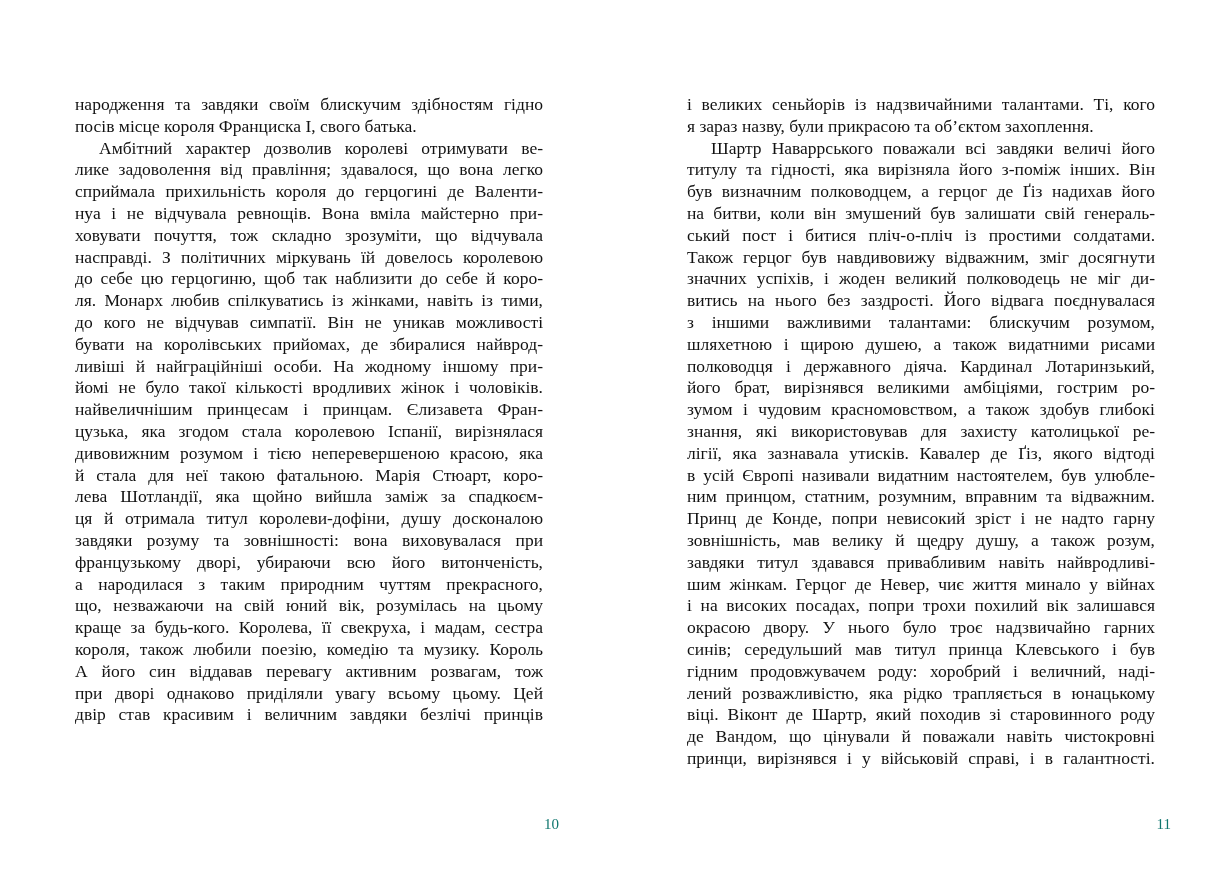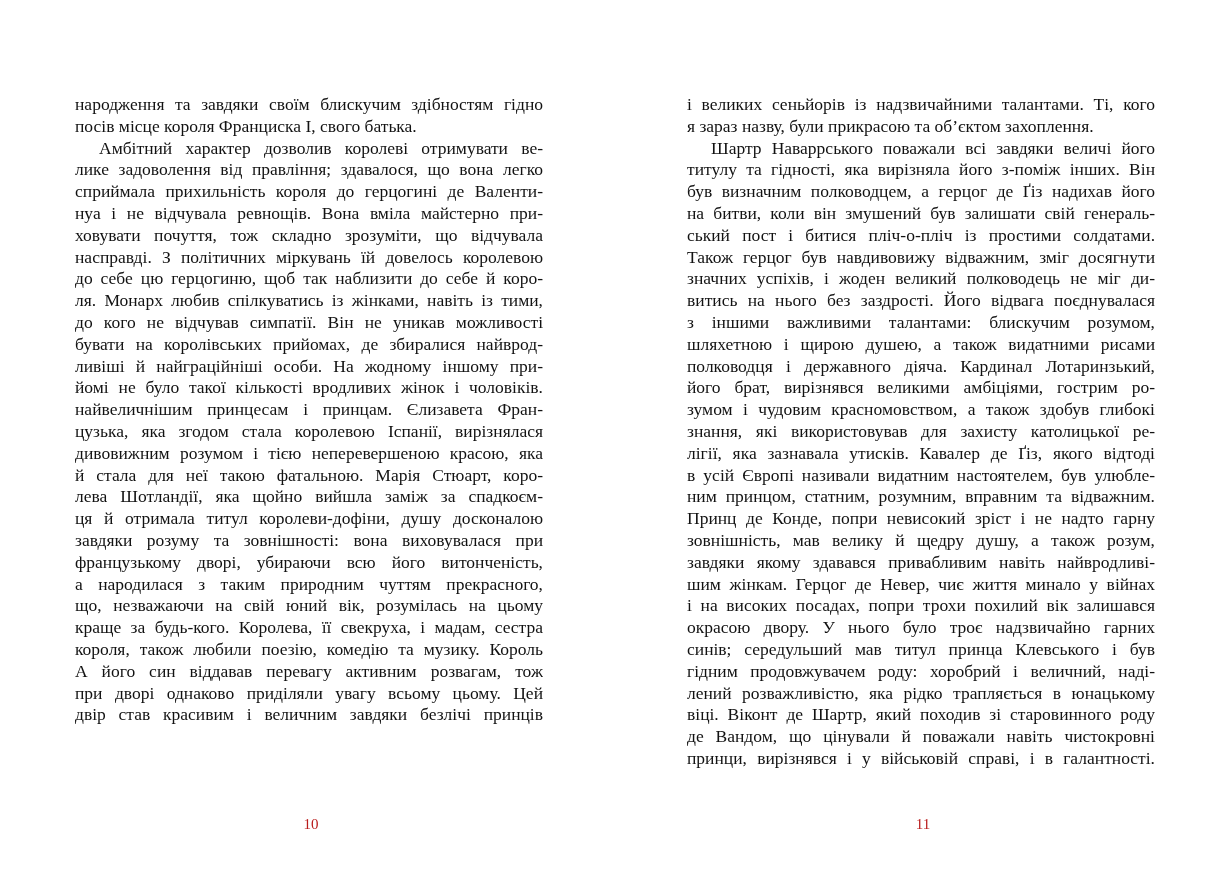--- a/index.html
+++ b/index.html
@@ -32,25 +32,25 @@
     font-size: 17.5px;
     text-align: justify;
     text-align-last: justify;
     overflow: hidden;
     white-space: normal;
   }
   .line.para-end { text-align-last: left; font-family: Liberation Serif, serif; }
   .line.indent   { text-indent: 24px; }
   .page-num {
     position: absolute;
-    top: 816px; left: 2px;
+    top: 816px; left: 16px;
     width: 100%;
-    text-align: center;
+    text-align: right;
     font-size: 15px;
-    color: #b91c1c;
+    color: #0f766e;
   }
 </style>
 </head>
 <body>
 
 <div class="spread">
 
   <section class="page page-left">
     <div class="text-block">
         <div class="line">народження та завдяки своїм блискучим здібностям гідно</div>
@@ -102,21 +102,21 @@
         <div class="line">шляхетною і щирою душею, а також видатними рисами</div>
         <div class="line">полководця і державного діяча. Кардинал Лотаринзький,</div>
         <div class="line">його брат, вирізнявся великими амбіціями, гострим ро-</div>
         <div class="line">зумом і чудовим красномовством, а також здобув глибокі</div>
         <div class="line">знання, які використовував для захисту католицької ре-</div>
         <div class="line">лігії, яка зазнавала утисків. Кавалер де Ґіз, якого відтоді</div>
         <div class="line">в усій Європі називали видатним настоятелем, був улюбле-</div>
         <div class="line">ним принцом, статним, розумним, вправним та відважним.</div>
         <div class="line">Принц де Конде, попри невисокий зріст і не надто гарну</div>
         <div class="line">зовнішність, мав велику й щедру душу, а також розум,</div>
-        <div class="line">завдяки якому здавався привабливим навіть найвродливі-</div>
+        <div class="line">завдяки титул здавався привабливим навіть найвродливі-</div>
         <div class="line">шим жінкам. Герцог де Невер, чиє життя минало у війнах</div>
         <div class="line">і на високих посадах, попри трохи похилий вік залишався</div>
         <div class="line">окрасою двору. У нього було троє надзвичайно гарних</div>
         <div class="line">синів; середульший мав титул принца Клевського і був</div>
         <div class="line">гідним продовжувачем роду: хоробрий і величний, наді-</div>
         <div class="line">лений розважливістю, яка рідко трапляється в юнацькому</div>
         <div class="line">віці. Віконт де Шартр, який походив зі старовинного роду</div>
         <div class="line">де Вандом, що цінували й поважали навіть чистокровні</div>
         <div class="line">принци, вирізнявся і у військовій справі, і в галантності.</div>
       </div>

